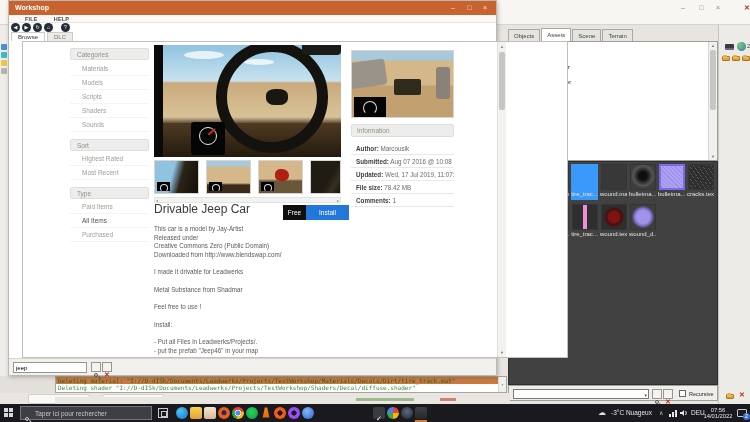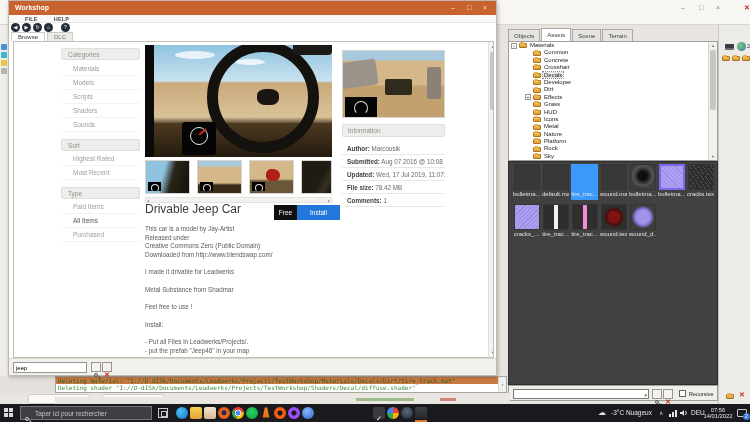--- a/index.html
+++ b/index.html
@@ -99,21 +99,21 @@
   .ws-menubar{position:absolute;left:0;top:14px;width:100%;height:8px;background:#FAF9F7;border-bottom:1px solid #E8E5E0;}
   .menu-item{float:left;margin-left:16px;font-size:5.5px;line-height:8px;font-weight:bold;color:#4A4A46;letter-spacing:.2px;}
   .ws-toolbar{position:absolute;left:0;top:22px;width:100%;height:9px;}
   .tool-circle{position:relative;float:left;width:9px;height:9px;margin-left:2px;border-radius:50%;
                background:#242C3A;color:#fff;font-size:5px;line-height:9px;text-align:center;}
   .tool-circle.gap{margin-left:8px;}
   .ws-tabs{position:absolute;left:0;top:31px;width:100%;height:9px;}
   .wtab{position:relative;float:left;height:9px;padding:0 6px;font-size:6px;line-height:9px;color:#777;
         background:#EDEBE8;border:1px solid #CFCBC5;margin-left:2px;border-bottom:none;}
   .wtab.active{background:#fff;color:#333;z-index:2;}
-  .ws-content{position:absolute;left:4px;top:40px;width:481px;height:317px;background:#fff;
+  .ws-content{position:absolute;left:13px;top:40px;width:546px;height:317px;background:#fff;
               border:1px solid #C2BEB8;overflow:hidden;}
 
   
   .side-header{position:absolute;left:47px;width:79px;height:12px;background:#EDEDEB;border:1px solid #DEDEDC;
                border-radius:2px;font-size:6.5px;line-height:11px;color:#95908B;padding-left:6px;}
   .side-items{position:absolute;left:47px;width:79px;}
   .side-item{height:14px;font-size:6.5px;line-height:14px;color:#9C9C98;padding-left:12px;border-bottom:1px solid #F4F4F2;}
   .side-item.sel{color:#55524E;}
 
   

